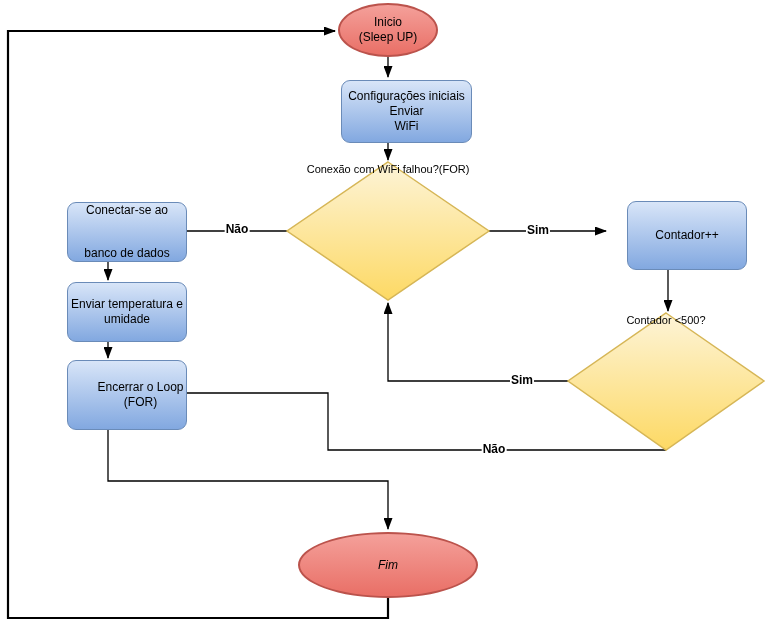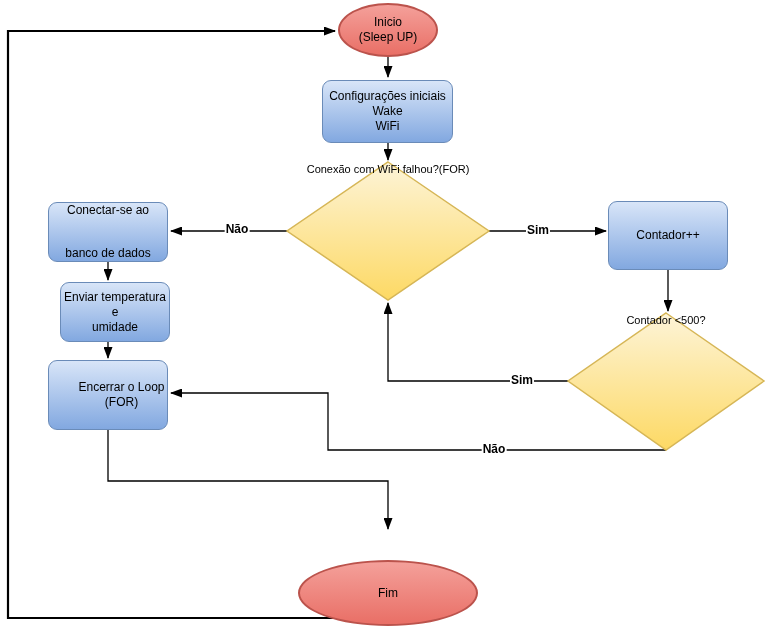--- a/index.html
+++ b/index.html
@@ -26,20 +26,21 @@
     text-align: center;
     font-size: 12px;
     line-height: 15px;
     color: #000000;
     box-sizing: border-box;
   }
   .process {
     background: linear-gradient(#d8e5f8, #82a8e0);
     border: 1.5px solid #6a8bb8;
     border-radius: 9px;
+    margin-left: 19px;
   }
   .terminator {
     background: linear-gradient(#f4a09a, #e96f66);
     border: 2px solid #bb534c;
     border-radius: 50%;
   }
   .diamond-label {
     position: absolute;
     display: flex;
     flex-direction: row;
@@ -97,53 +98,53 @@
     <polygon class="diamond-shape" points="666,313 764,381 666,450 568,381"></polygon>
   </svg>
 
   <div class="node terminator" style="left:338px; top:3px; width:100px; height:54px;">
     <span>Inicio</span>
     <span>(Sleep UP)</span>
   </div>
 
   <div class="node process" style="left:322px; top:80px; width:131px; height:63px;">
     <span>Configurações iniciais</span>
-    <span>Wake</span>
+    <span>Enviar</span>
     <span>WiFi</span>
   </div>
 
   <div class="diamond-label" style="left:287px; top:162px; width:202px; height:138px;">
     <span>Conexão com WiFi falhou?</span>
     <span>(FOR)</span>
   </div>
 
   <div class="node process" style="left:48px; top:202px; width:120px; height:60px;gap:28px;">
     <span>Conectar-se ao</span>
     <span>banco de dados</span>
   </div>
 
-  <div class="node process" style="left:60px; top:282px; width:110px; height:60px;">
+  <div class="node process" style="left:48px; top:282px; width:120px; height:60px;">
     <span>Enviar temperatura e</span>
     <span>umidade</span>
   </div>
 
   <div class="node process" style="left:48px; top:360px; width:120px; height:70px;padding-left:27px;">
     <span>Encerrar o Loop</span>
     <span>(FOR)</span>
   </div>
 
   <div class="node process" style="left:608px; top:201px; width:120px; height:69px;">
     <span>Contador++</span>
   </div>
 
   <div class="diamond-label" style="left:568px; top:313px; width:196px; height:137px;">
     <span>Contador &lt;500?</span>
   </div>
 
-  <div class="node terminator" style="left:298px; top:560px; width:180px; height:66px;">
+  <div class="node terminator" style="left:298px; top:532px; width:180px; height:66px;font-style:italic;">
     <span>Fim</span>
   </div>
 
   <div class="edge-label" style="left:237px; top:229px;">Não</div>
   <div class="edge-label" style="left:538px; top:230px;">Sim</div>
   <div class="edge-label" style="left:522px; top:380px;">Sim</div>
   <div class="edge-label" style="left:494px; top:449px;">Não</div>
 
 </div>
 

